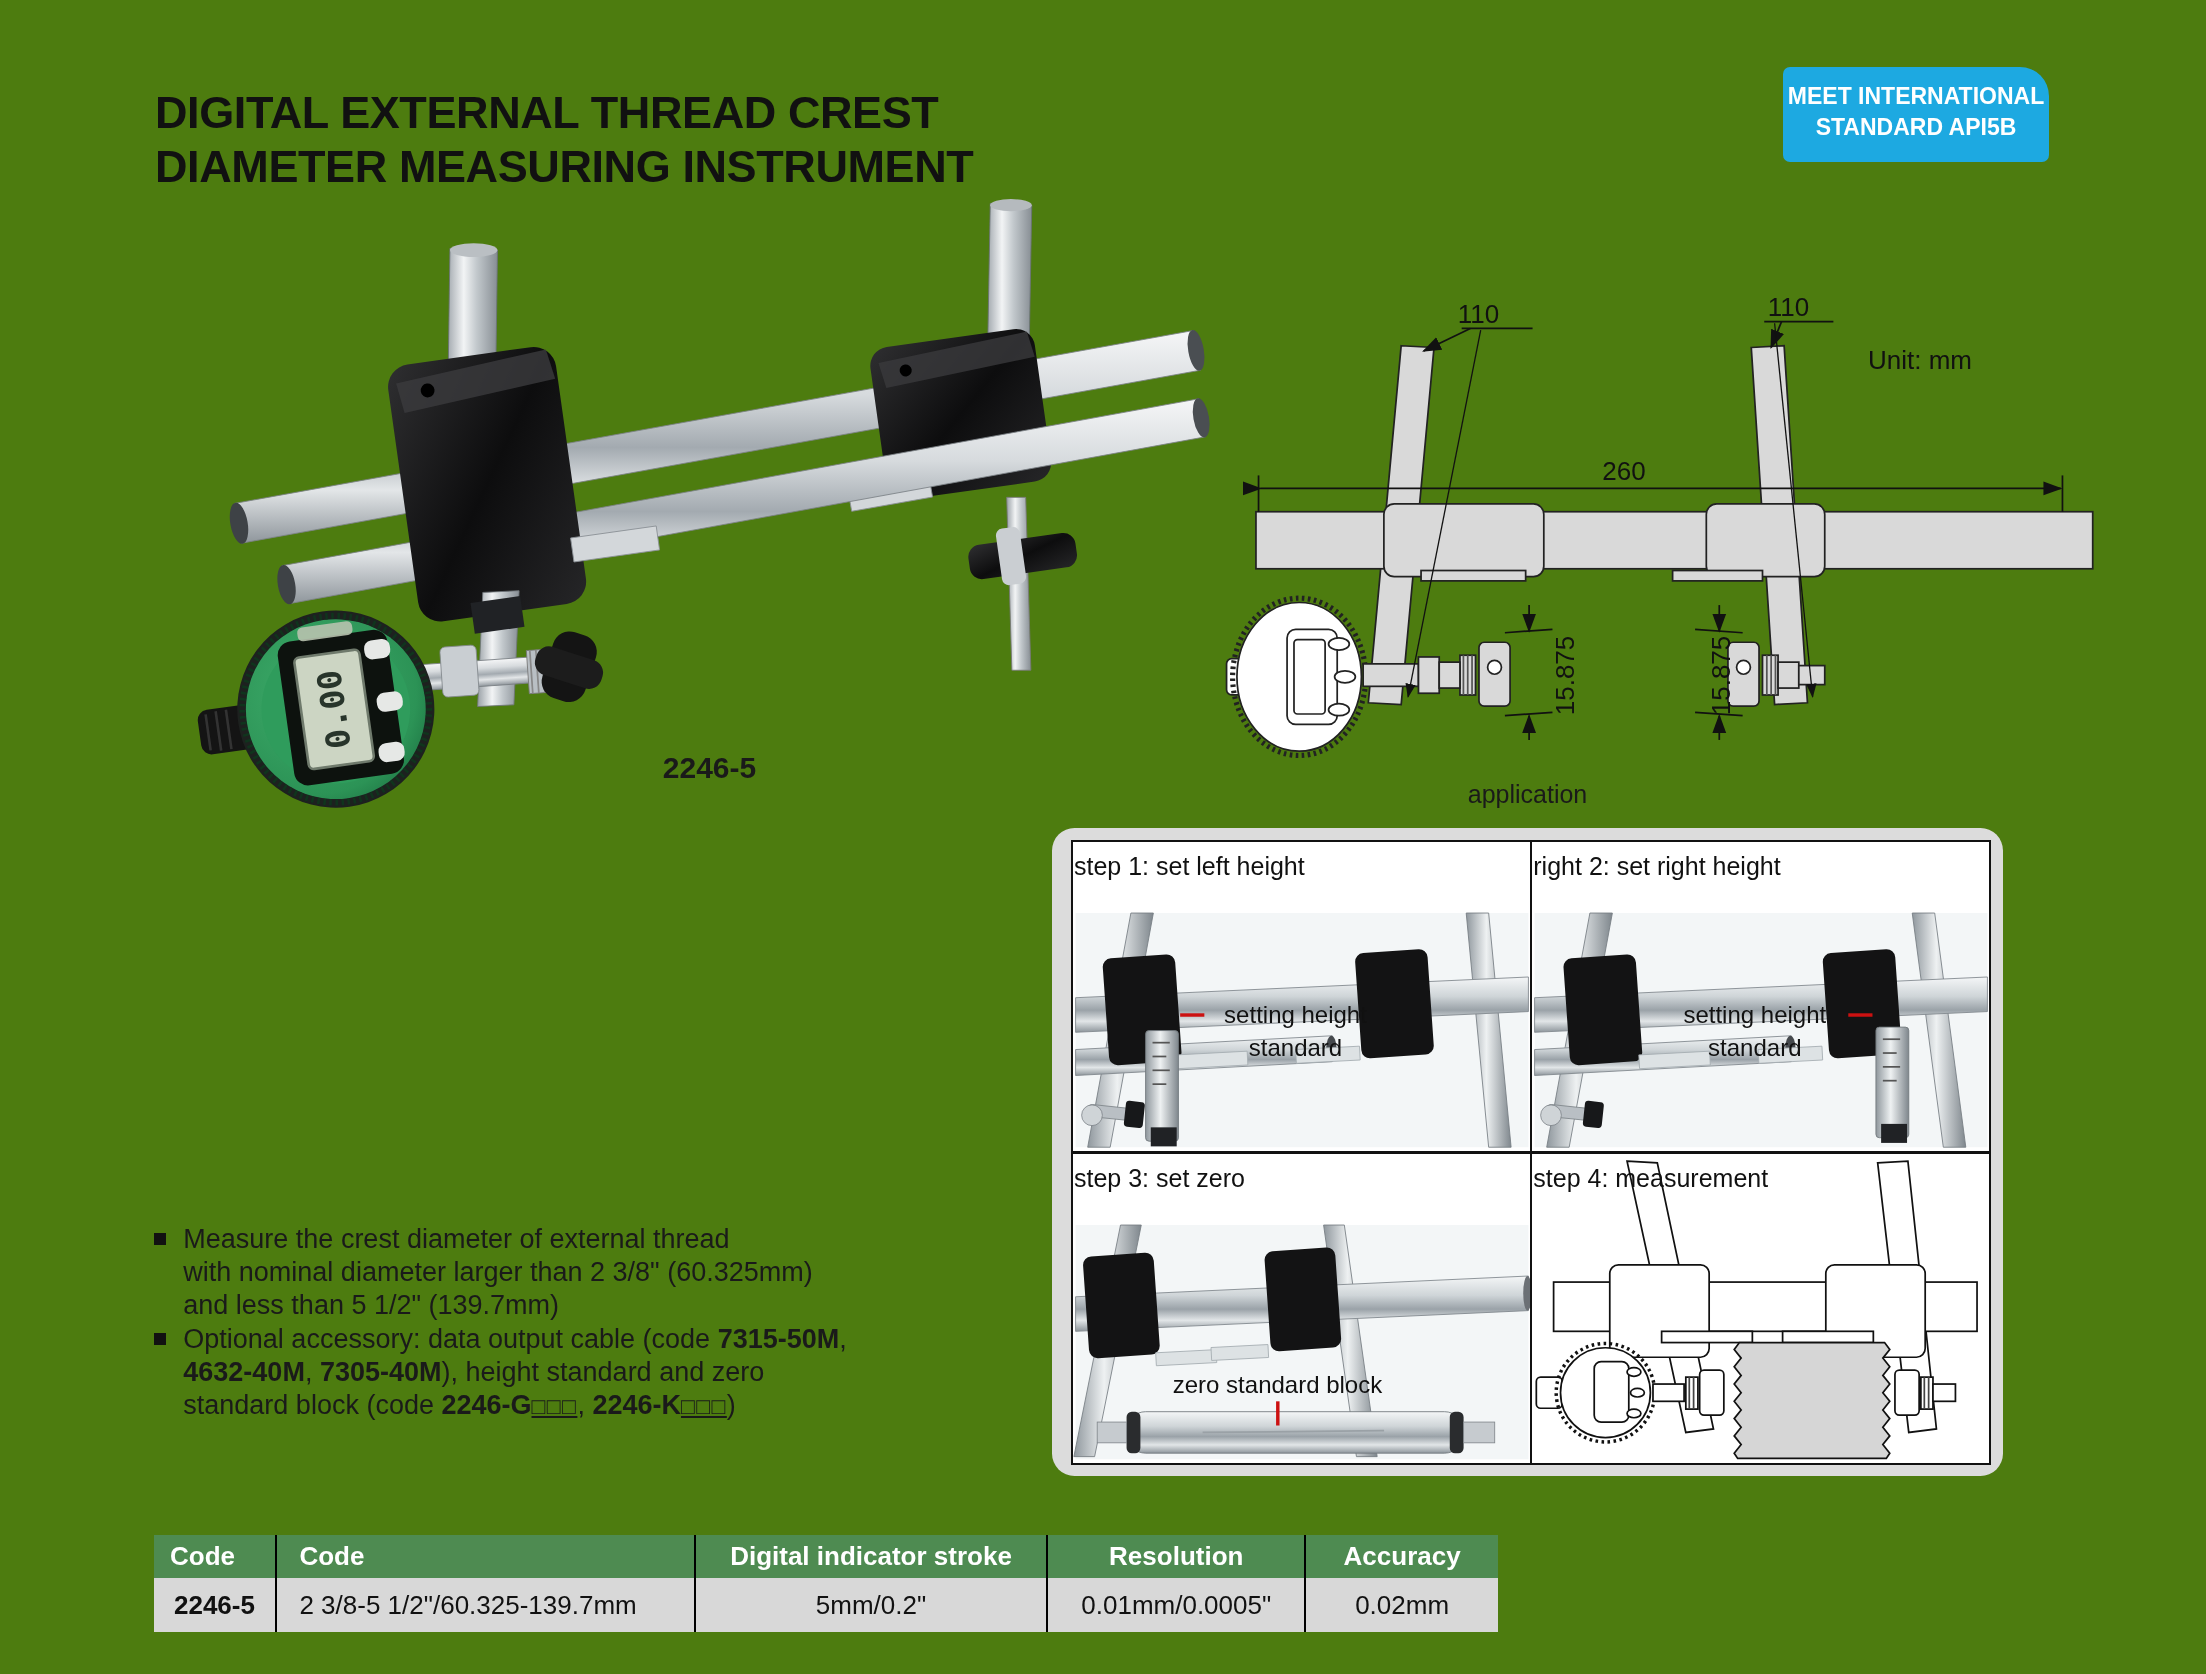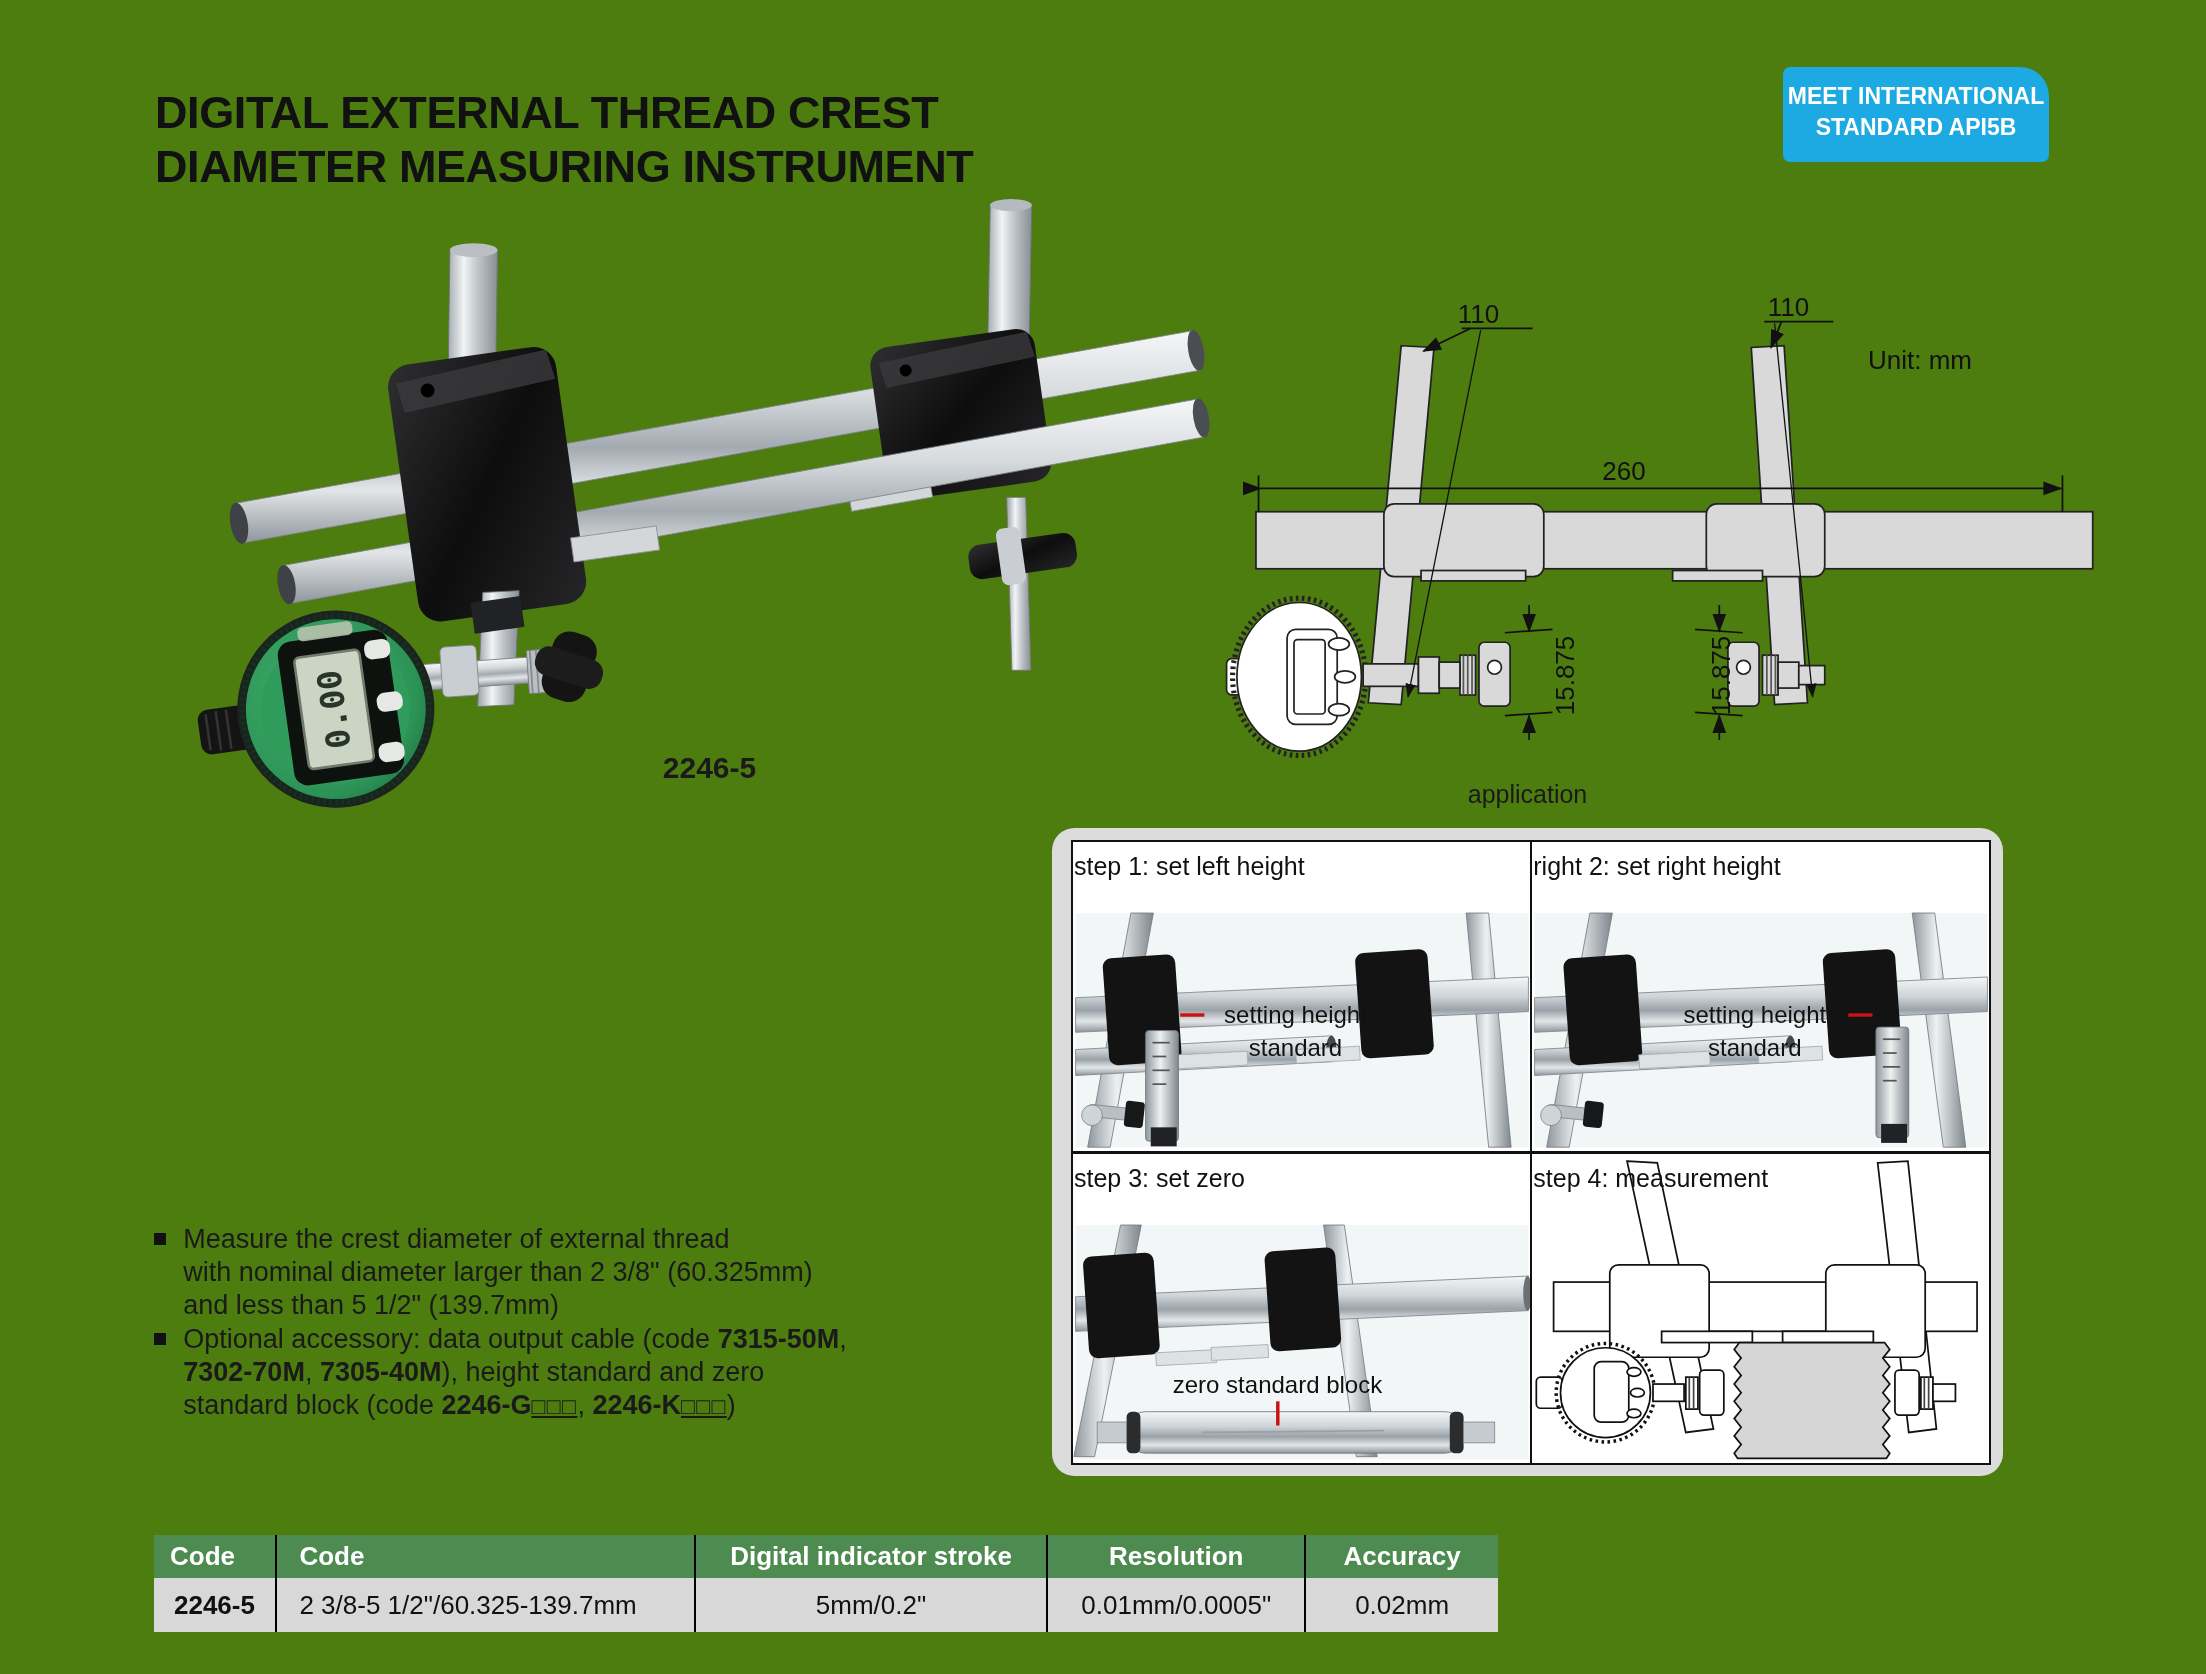--- a/index.html
+++ b/index.html
@@ -409,21 +409,21 @@
 
   <div class="abs feature" style="top:1223px;">
     <span class="bullet-sq"></span>
     <span class="feature-text"><span>Measure the crest diameter of external thread
 with nominal diameter larger than 2 3/8" (60.325mm)
 and less than 5 1/2" (139.7mm)</span></span>
   </div>
   <div class="abs feature" style="top:1323px;">
     <span class="bullet-sq"></span>
     <span class="feature-text"><span>Optional accessory: data output cable (code </span><span style="font-weight: bold;">7315-50M</span><span>,
-</span><span style="font-weight: bold;">7302-70M</span><span>, </span><span style="font-weight: bold;">7305-40M</span><span>), height standard and zero
+</span><span style="font-weight: bold;">4632-40M</span><span>, </span><span style="font-weight: bold;">7305-40M</span><span>), height standard and zero
 standard block (code </span><span style="font-weight: bold;">2246-G</span><span class="seg-u" style="font-weight: bold;">□□□</span><span>, </span><span style="font-weight: bold;">2246-K</span><span class="seg-u" style="font-weight: bold;">□□□</span><span>)</span></span>
   </div>
 
   <div class="abs" id="spec-table">
     <div class="trow">
       <div class="th c0" style="background: rgb(78, 139, 81); padding-left: 16px;">Code</div>
       <div class="th c1" style="background: rgb(78, 139, 81);">Code</div>
       <div class="th c2" style="background: rgb(78, 139, 81);">Digital indicator stroke</div>
       <div class="th c3" style="background: rgb(78, 139, 81);">Resolution</div>
       <div class="th c4" style="background: rgb(78, 139, 81);">Accuracy</div>

